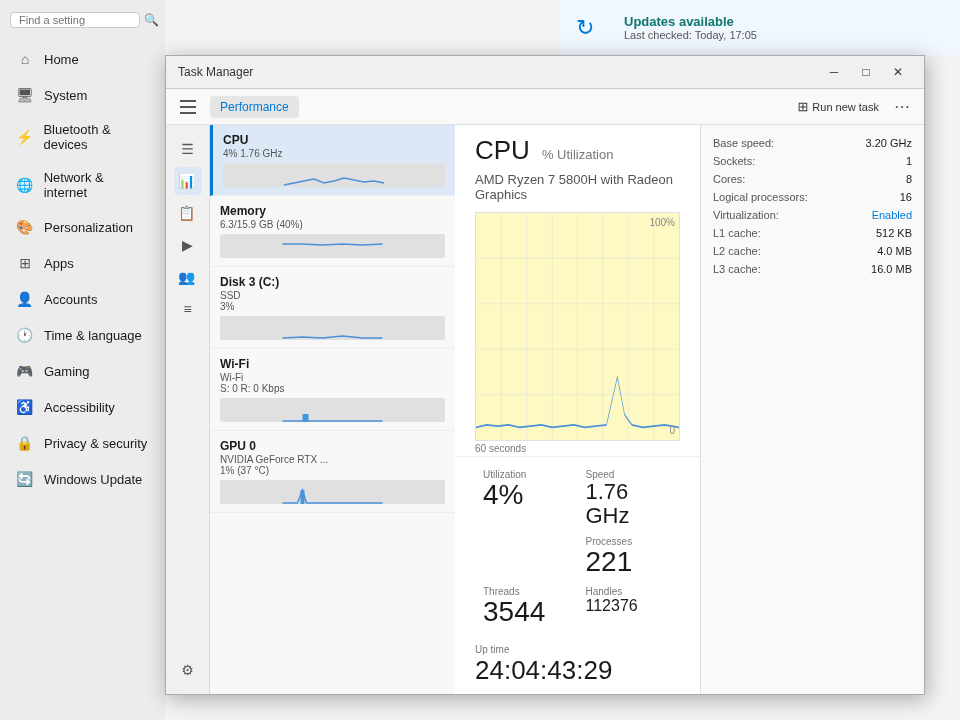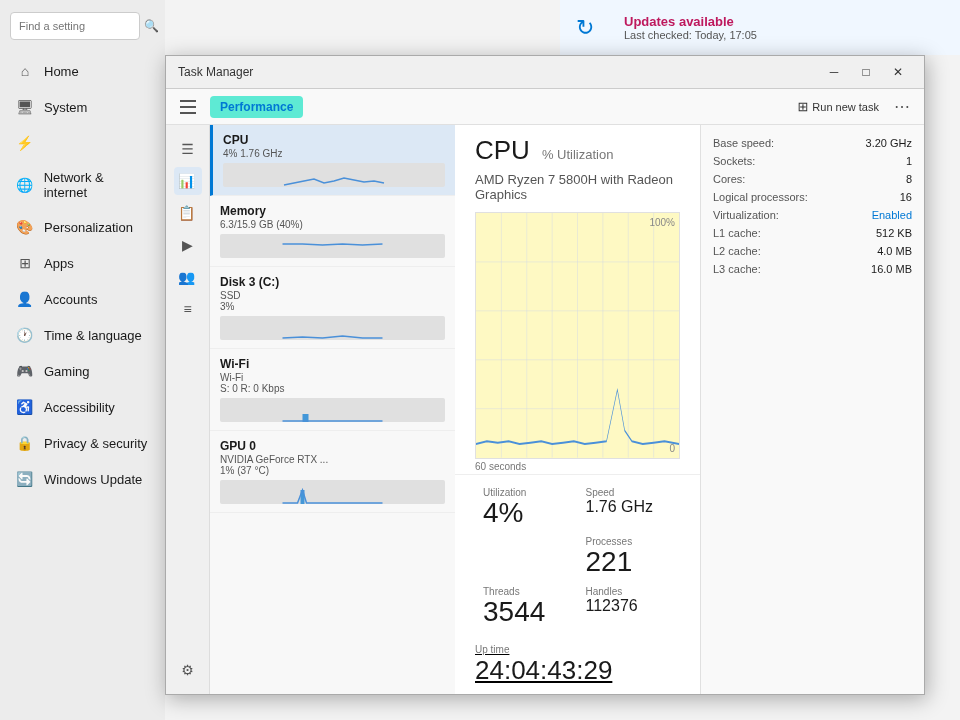--- a/index.html
+++ b/index.html
@@ -33,21 +33,21 @@
 
     .settings-search {
       display: flex;
       align-items: center;
       padding: 12px 10px;
       background: #ececec;
     }
 
     .settings-search input {
       width: 130px;
-      height: 28px;
+      height: 16px;
       border: 1px solid #ccc;
       border-radius: 4px;
       padding: 0 8px;
       font-size: 12px;
       background: #fff;
     }
 
     .settings-nav-item {
       display: flex;
       align-items: center;
@@ -89,21 +89,21 @@
       margin-right: 12px;
       color: #0078d4;
       font-size: 24px;
       display: flex;
       align-items: center;
     }
 
     .update-text h4 {
       font-size: 13px;
       font-weight: 600;
-      color: #be185d;
+      color: #0f766e;
     }
 
     .update-text p {
       font-size: 11px;
       color: #555;
     }
 
     
     .task-manager {
       position: absolute;
@@ -192,23 +192,23 @@
       align-items: center;
       justify-content: center;
       padding: 4px 10px;
       font-size: 12px;
       color: #555;
       cursor: pointer;
       border-radius: 4px;
     }
 
     .tm-tab.active {
-      background: #5eead4;
+      background: #e5e5e5;
       color: #0078d4;
-      font-weight: 700;
+      font-weight: 400;
     }
 
     .tm-run-btn {
       display: flex;
       align-items: center;
       gap: 4px;
       font-size: 11px;
       color: #333;
       cursor: pointer;
       padding: 4px 8px;
@@ -377,31 +377,30 @@
     }
 
     .tm-stat-value {
       font-size: 28px;
       font-weight: 300;
       color: #1a1a1a;
       line-height: 1.1;
     }
 
     .tm-stat-value.medium {
-      font-size: 16px;
+      font-size: 22px;
     }
 
     .tm-stat-value.large {
       font-size: 16px;
     }
 
     
     .tm-uptime-section {
       padding: 4px 20px 8px;
-      text-decoration: underline;
     }
 
     .tm-uptime-label {
       font-size: 10px;
       color: #777;
     }
 
     .tm-uptime-value {
       font-size: 26px;
       font-weight: 300;
@@ -460,20 +459,21 @@
       <div class="settings-nav-item">
         <span class="nav-icon">⌂</span>
         <span>Home</span>
       </div>
       <div class="settings-nav-item">
         <span class="nav-icon">🖥</span>
         <span>System</span>
       </div>
       <div class="settings-nav-item">
         <span class="nav-icon">⚡</span>
+        <span>Bluetooth &amp; devices</span>
       </div>
       <div class="settings-nav-item">
         <span class="nav-icon">🌐</span>
         <span>Network &amp; internet</span>
       </div>
       <div class="settings-nav-item">
         <span class="nav-icon">🎨</span>
         <span>Personalization</span>
       </div>
       <div class="settings-nav-item">

